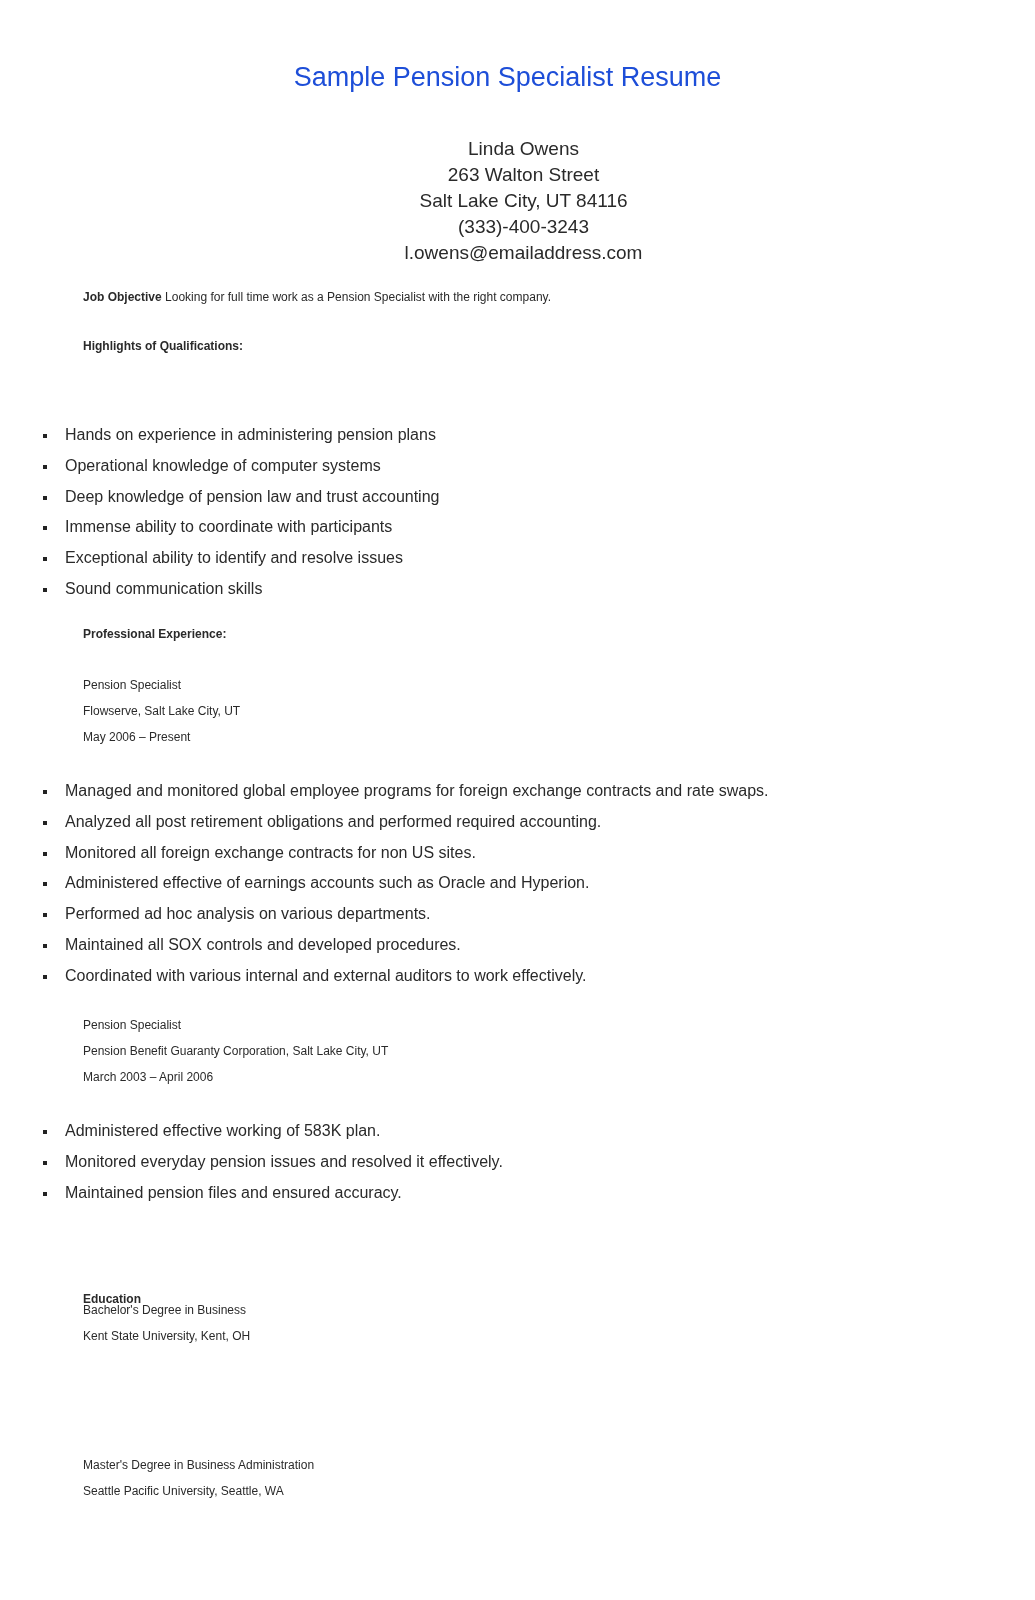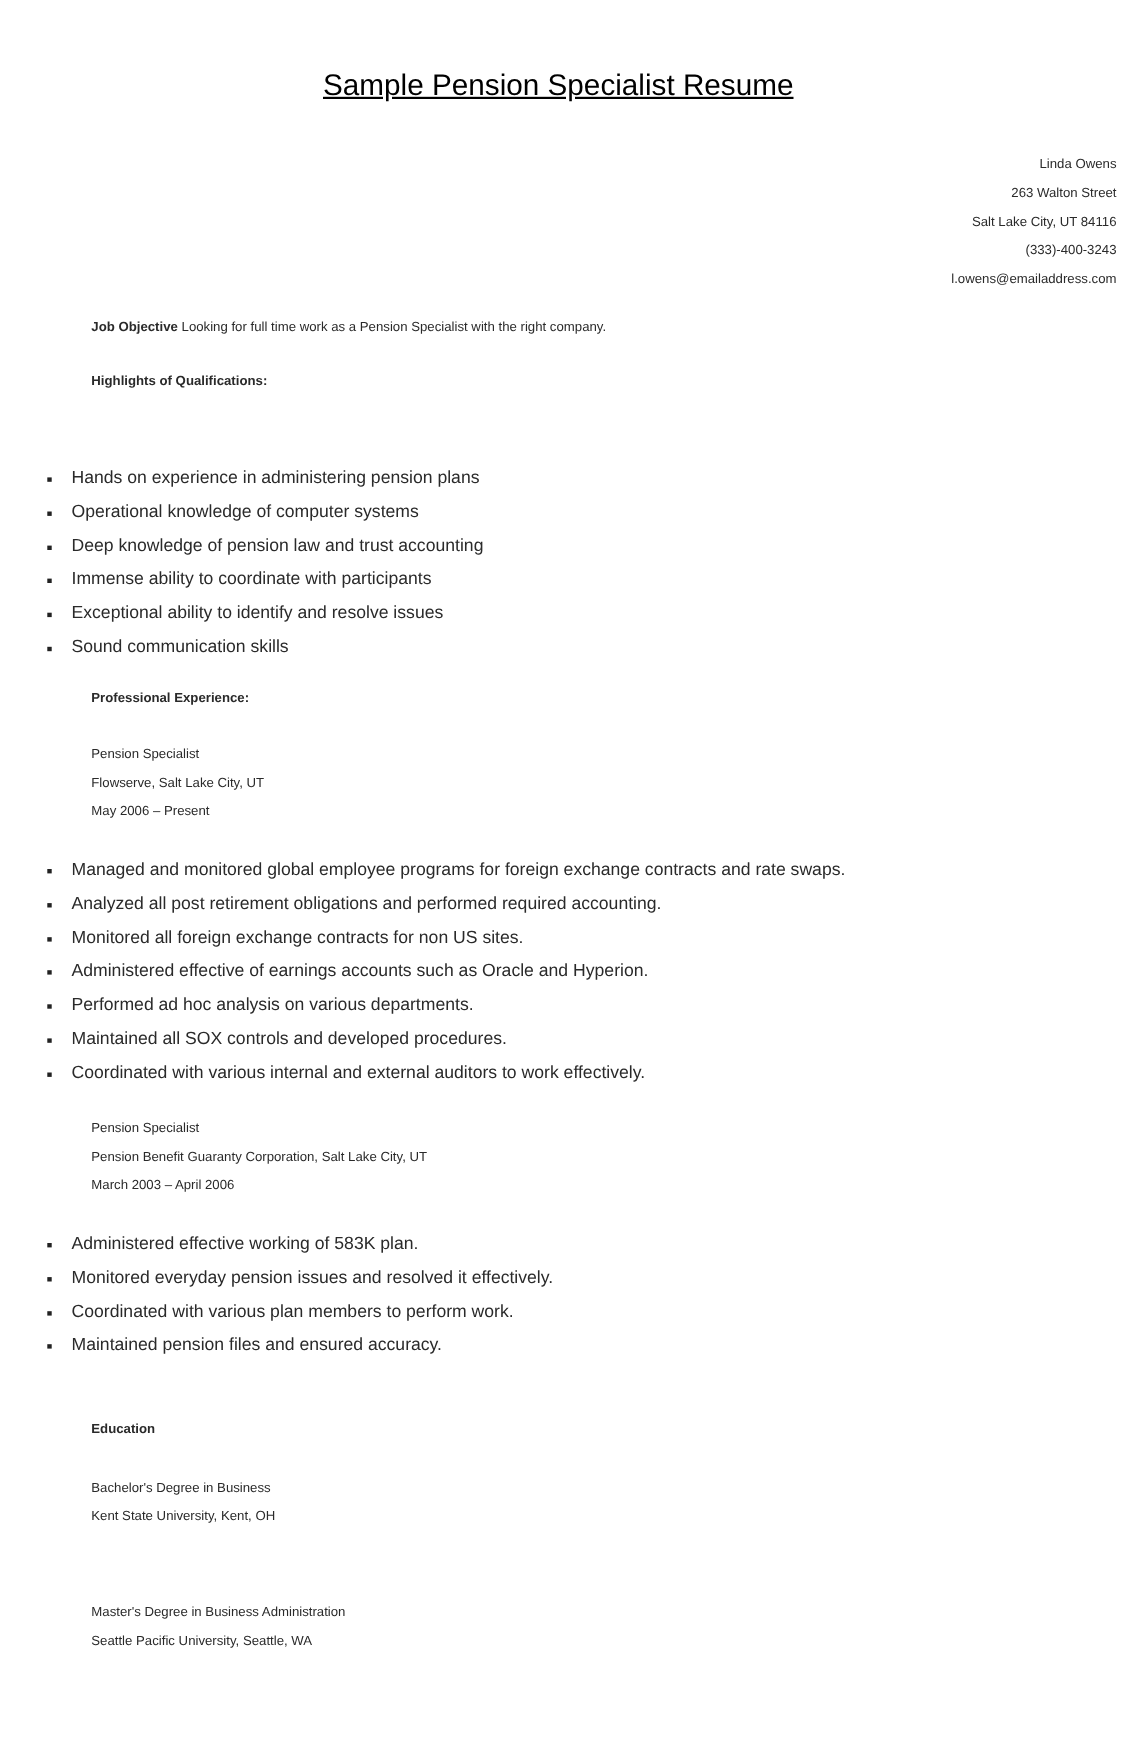--- a/index.html
+++ b/index.html
@@ -1,21 +1,21 @@
 <!DOCTYPE html>
 <html><head>
 <meta charset="utf-8">
 <style>
   html, body { margin: 0; padding: 0; background: #ffffff; }
   body { width: 1035px; height: 1600px; position: relative; overflow: hidden;
          font-family: "Liberation Sans", sans-serif; color: #2a2a2a; }
   .title { position: absolute; top: 62px; left: 0; width: 1015px; text-align: center;
-           font-size: 27px; color: #000000; text-decoration: underline; }
-  .contact { position: absolute; top: 136px; left: 0; width: 1015px; text-align: right;
-             font-size: 12px; line-height: 26px; }
+           font-size: 27px; color: #1d4ed8; }
+  .contact { position: absolute; top: 136px; left: 0; width: 1015px; text-align: center;
+             font-size: 19px; line-height: 26px; padding-left: 16px; }
   .abs { position: absolute; left: 47px; font-size: 12px; margin-left: 36px; }
   .bold { font-weight: bold; }
   .lines div { line-height: 26px; }
   ul.bul { position: absolute; left: 40px; margin: 0; padding: 0; list-style: none; font-size: 16px; }
   ul.bul li { position: relative; padding-left: 25px; height: 30.8px; line-height: 26px; }
   ul.bul li::before { content: ""; position: absolute; left: 3px; top: 12px; width: 4px; height: 4px; background: #222; }
 </style>
 </head>
 <body>
 
@@ -64,27 +64,26 @@
 
 <div class="abs lines" style="top:1012px;">
   <div>Pension Specialist</div>
   <div>Pension Benefit Guaranty Corporation, Salt Lake City, UT</div>
   <div>March 2003 – April 2006</div>
 </div>
 
 <ul class="bul" style="top:1118px;">
   <li>Administered effective working of 583K plan.</li>
   <li>Monitored everyday pension issues and resolved it effectively.</li>
-  <li>Coordinated with various plan members to perform work.</li>
   <li>Maintained pension files and ensured accuracy.</li>
 </ul>
 
 <div class="abs bold" style="top:1292px;">Education</div>
 
-<div class="abs lines" style="top:1339px;">
+<div class="abs lines" style="top:1297px;">
   <div>Bachelor's Degree in Business</div>
   <div>Kent State University, Kent, OH</div>
 </div>
 
 <div class="abs lines" style="top:1452px;">
   <div>Master's Degree in Business Administration</div>
   <div>Seattle Pacific University, Seattle, WA</div>
 </div>
 
 </body></html>

